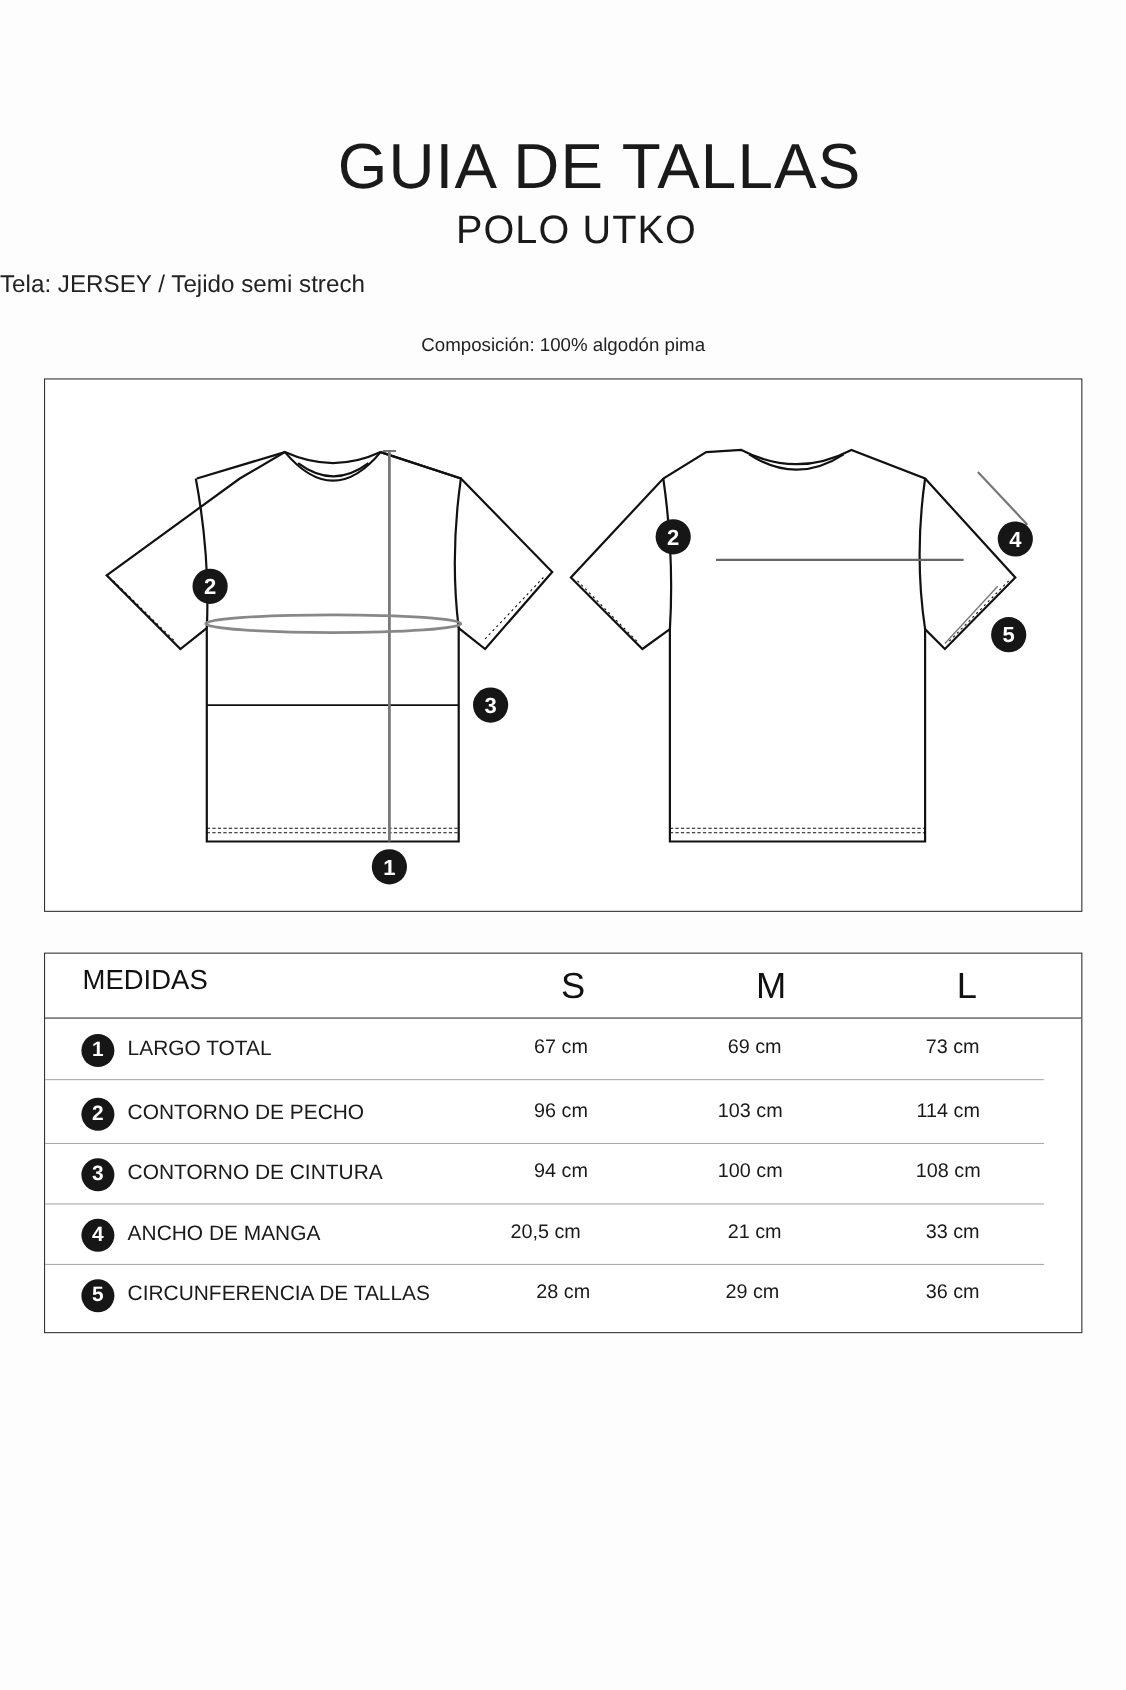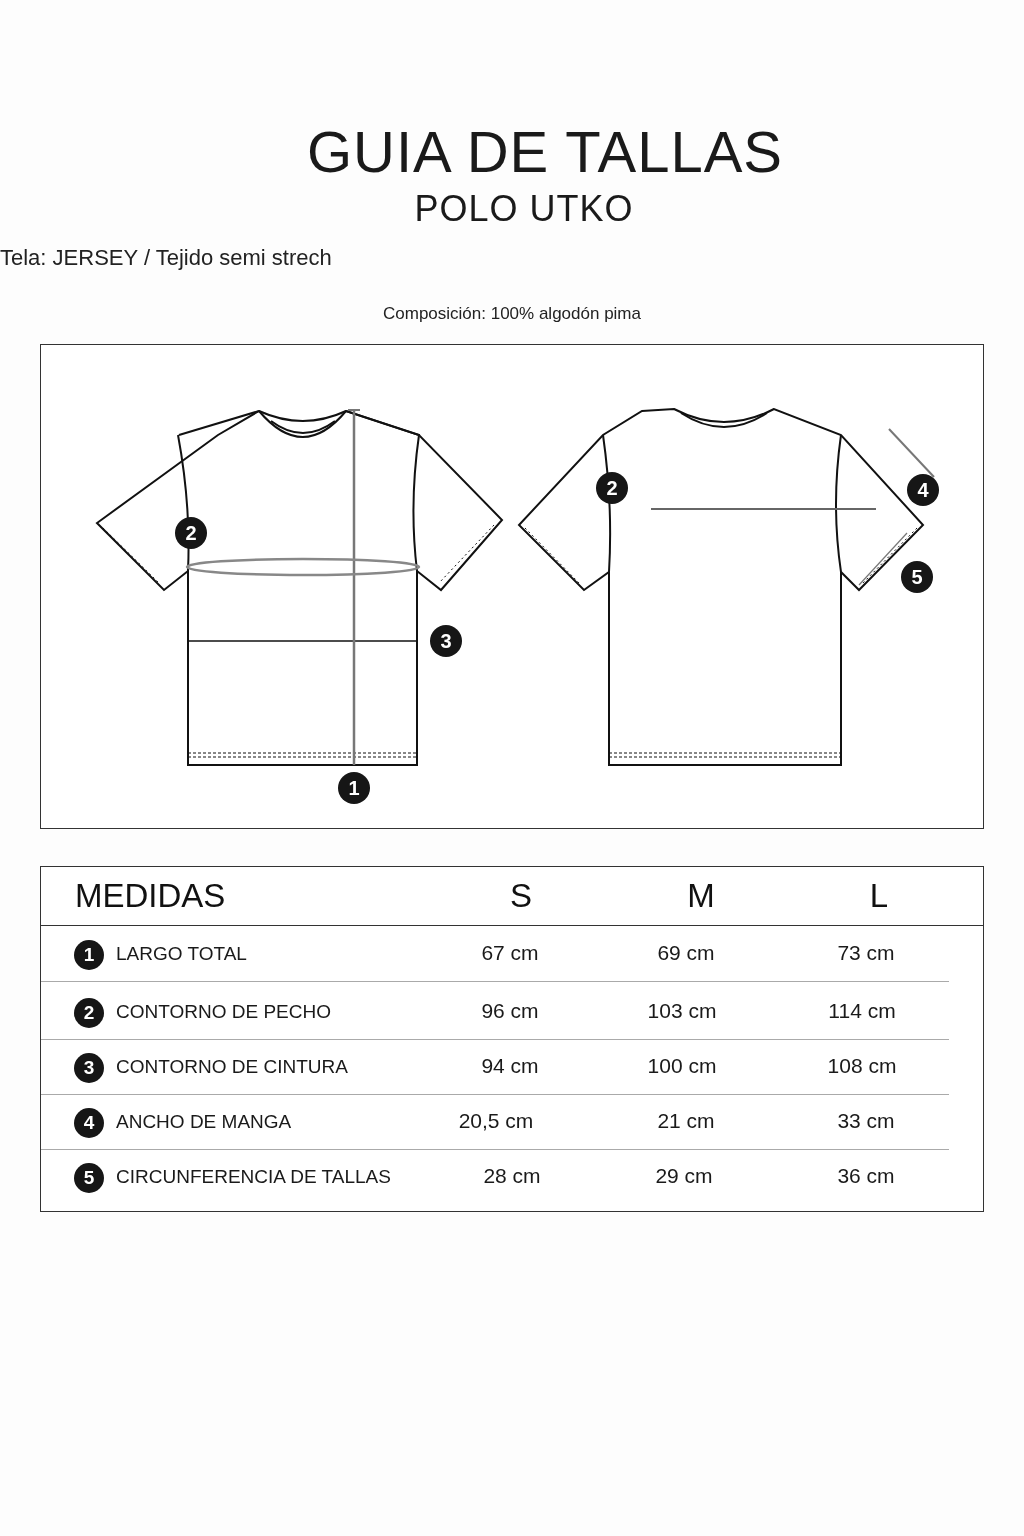--- a/index.html
+++ b/index.html
@@ -14,28 +14,28 @@
   .fabric { position:absolute; top:245px; left:0; width:944px; text-align:left; font-size:22px; color:#222; }
   .composition { position:absolute; top:284px; left:0; width:1024px; text-align:center; font-size:17px; color:#222;margin-top:20px; }
 
   .diagram-box { position:absolute; left:40px; top:344px; width:944px; height:485px;
     border:1.5px solid #333; box-sizing:border-box; background:#fff; }
   .diagram-box svg { position:absolute; left:0; top:0; }
 
   .table-box { position:absolute; left:40px; top:866px; width:944px; height:346px;
     border:1.5px solid #333; box-sizing:border-box; background:#fff; }
   .thead { position:absolute; left:0; top:0; width:100%; height:58px; border-bottom:1.5px solid #333; }
-  .thead .h-label { position:absolute; left:34px; top:10px; font-size:33px; color:#111; }
+  .thead .h-label { position:absolute; left:34px; top:10px; font-size:25px; color:#111; }
   .thead .h-size { position:absolute; top:10px; font-size:33px; color:#111; width:100px; text-align:center; }
   .row { position:absolute; left:0; width:908px; height:54px; }
   .row.sep { border-bottom:1px solid #aaa; }
   .badge { position:absolute; left:33px; top:13px; width:30px; height:30px; border-radius:50%;
     background:#161616; color:#fff; font-weight:bold; font-size:19px; text-align:center; line-height:30px; }
   .row-label { position:absolute; left:75px; top:16px; font-size:19px; color:#1a1a1a; }
-  .cell { position:absolute; top:14px; font-size:21px; color:#1a1a1a; width:130px; text-align:center; }
+  .cell { position:absolute; top:14px; font-size:18px; color:#1a1a1a; width:130px; text-align:center; }
 </style>
 </head>
 <body>
 
 <div class="title">GUIA DE TALLAS</div>
 <div class="subtitle">POLO UTKO</div>
 <div class="fabric">Tela: JERSEY / Tejido semi strech</div>
 <div class="composition">Composición: 100% algodón pima</div>
 
 <div class="diagram-box">

